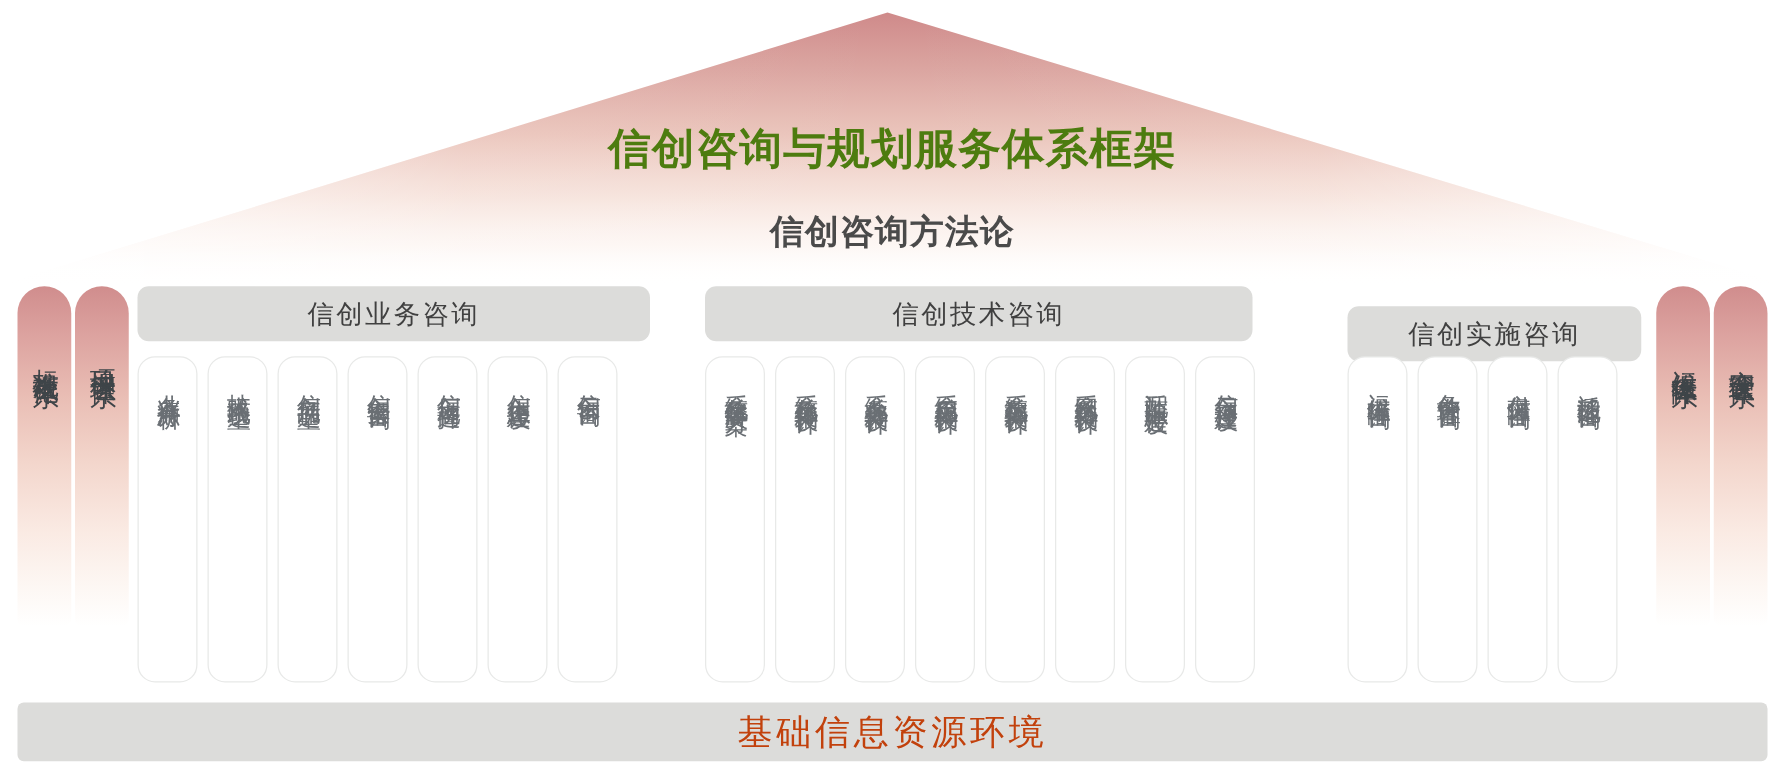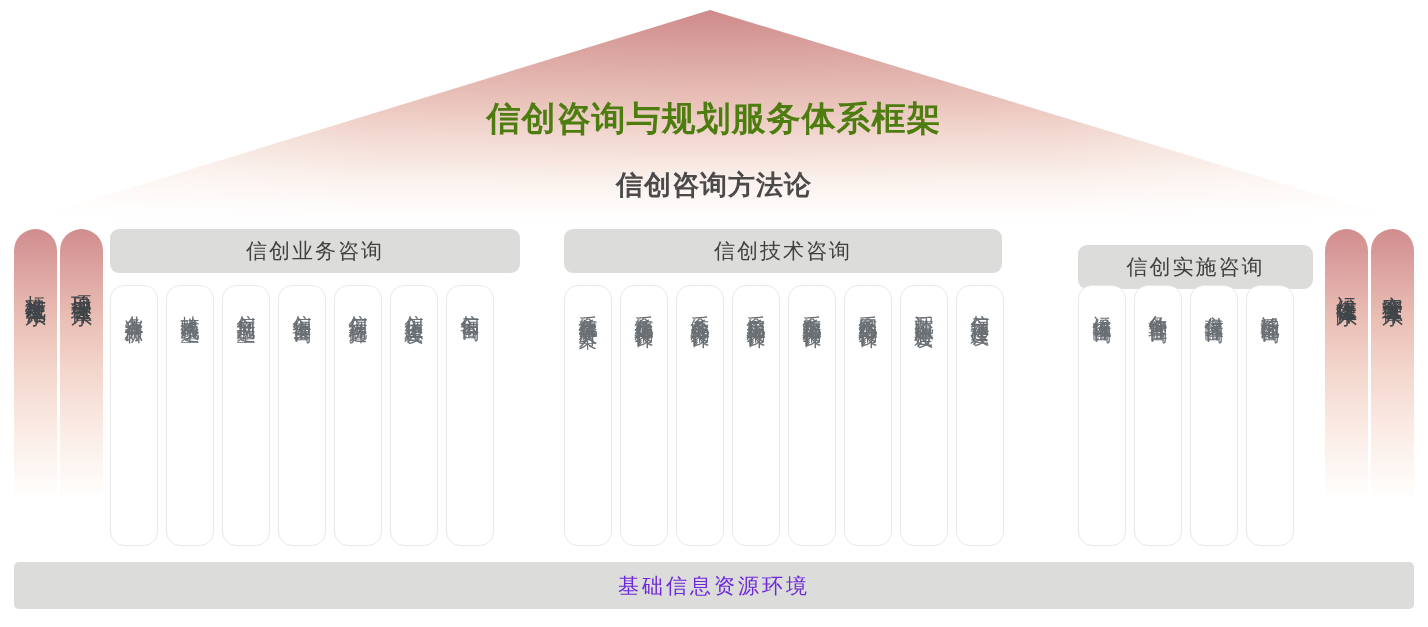--- a/index.html
+++ b/index.html
@@ -118,21 +118,21 @@
 
   
   .base{
     position:absolute;left:14px;top:562px;
     width:1400px;height:47px;
     background:#dcdcda;
     border-radius:5px;
     display:flex;align-items:center;justify-content:center;
   }
   .base span{
-    font-size:21px;color:#6d28d9;letter-spacing:3px;white-space:nowrap;
+    font-size:28px;color:#c2410c;letter-spacing:3px;white-space:nowrap;
   }
 </style>
 </head>
 <body>
 
 <div id="stage">
 
   <div class="roof">
     <svg width="1428" height="228" viewBox="0 0 1428 228">
       <defs>

